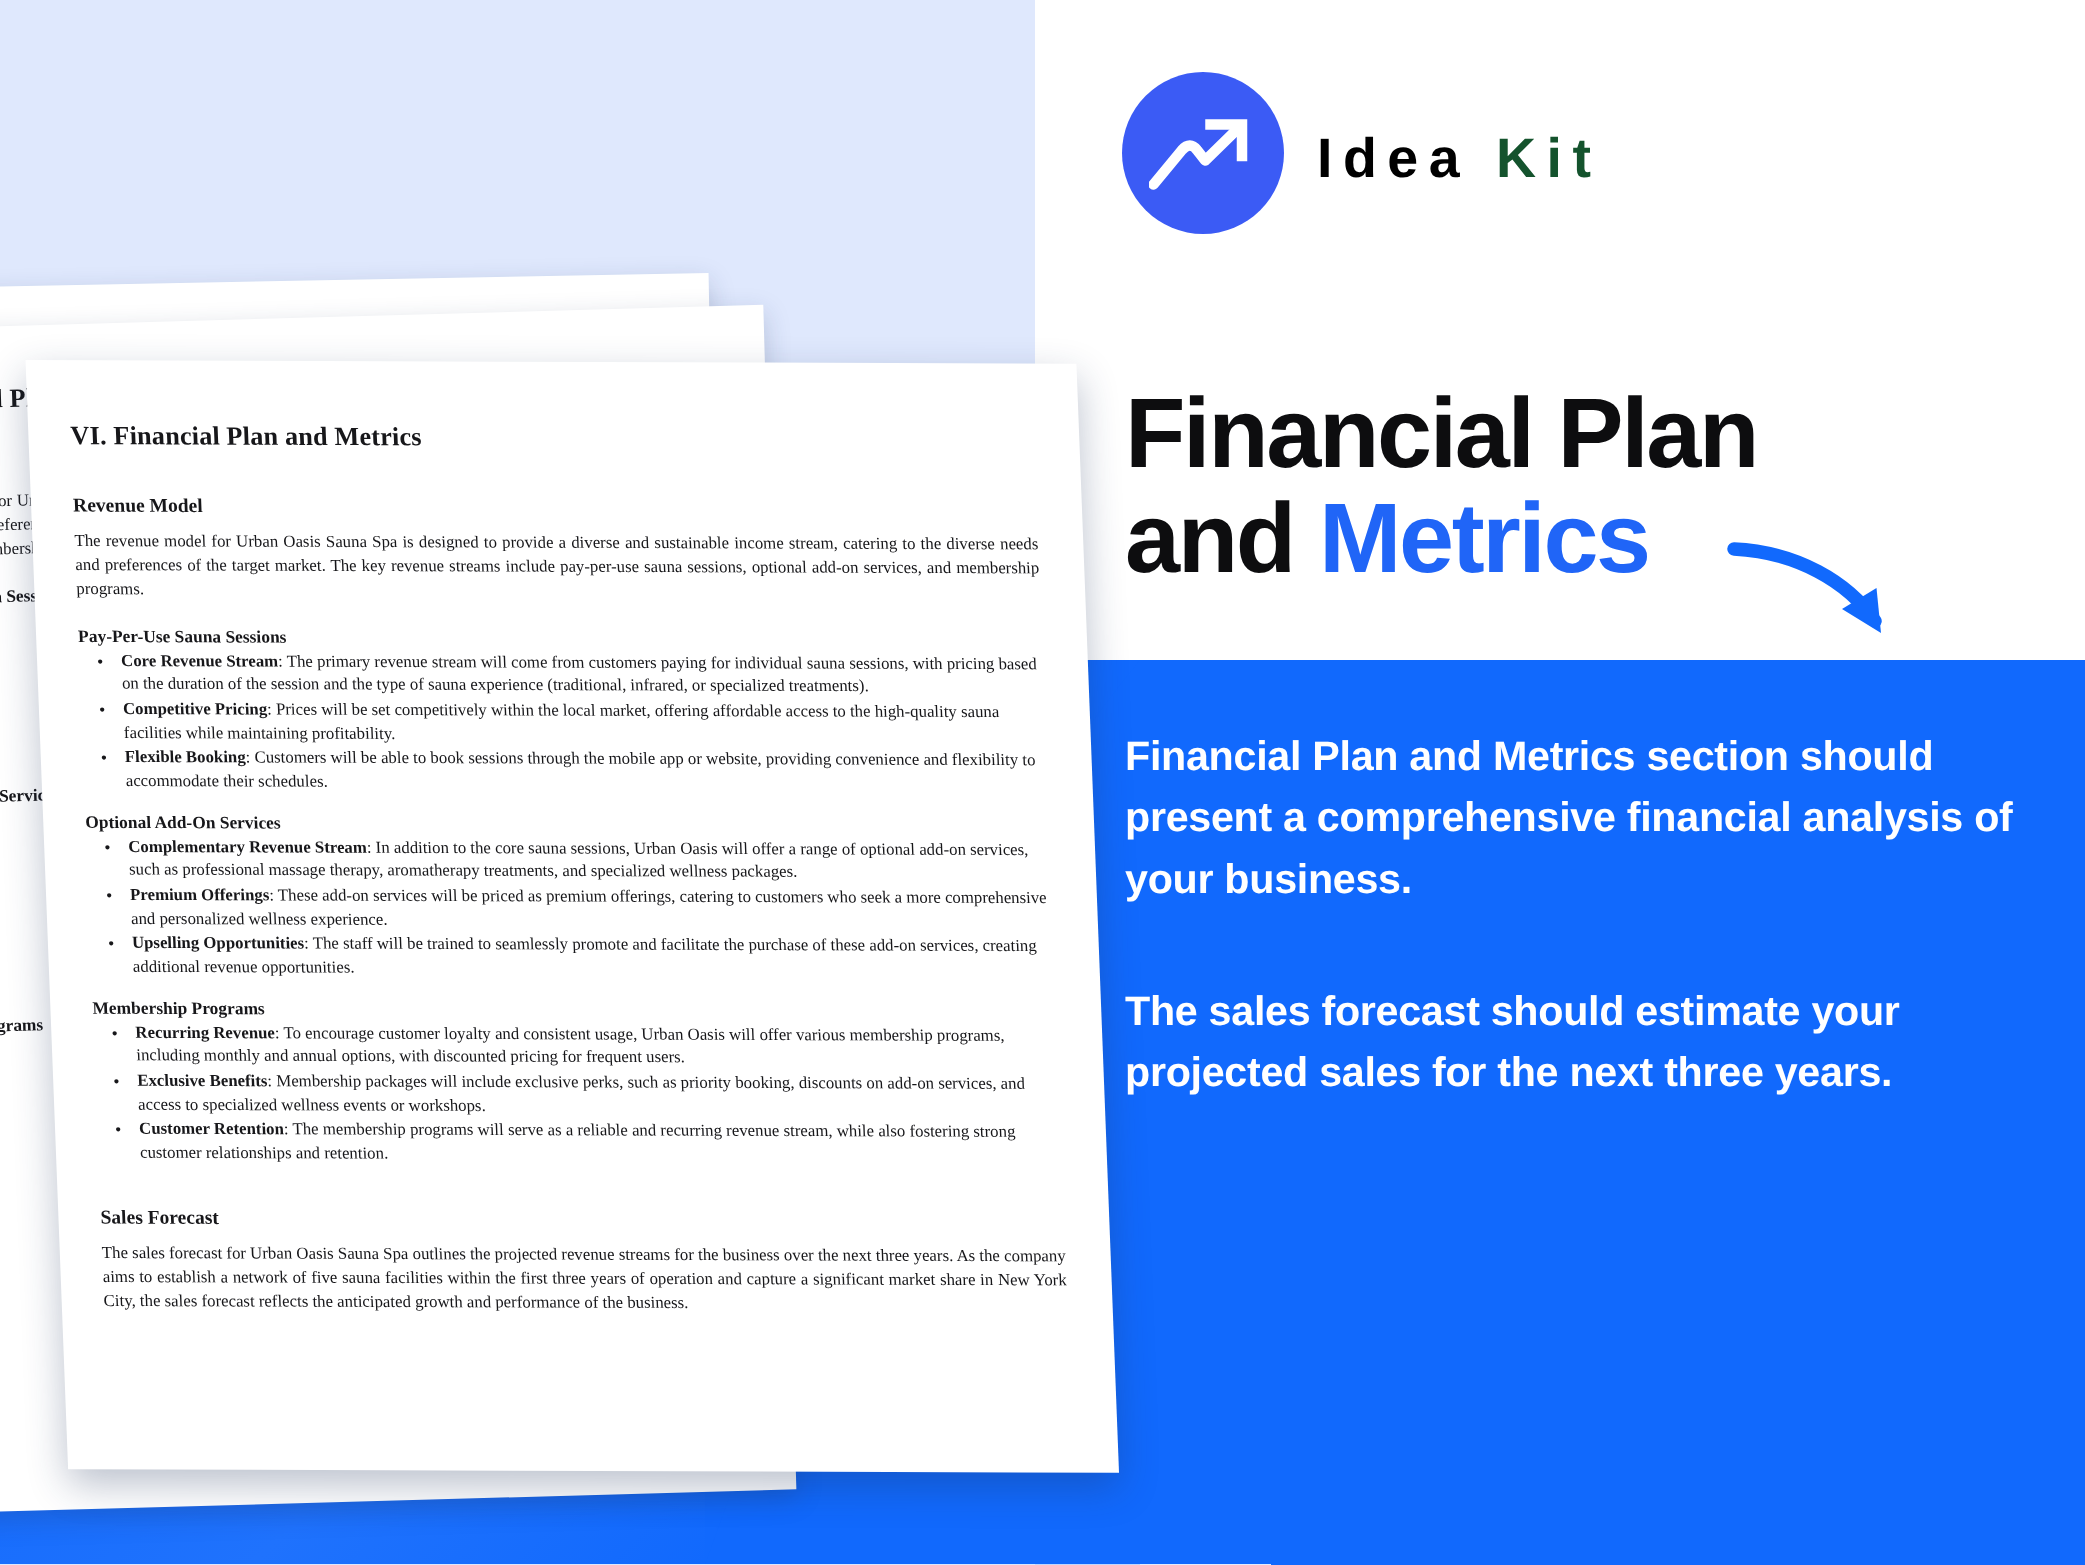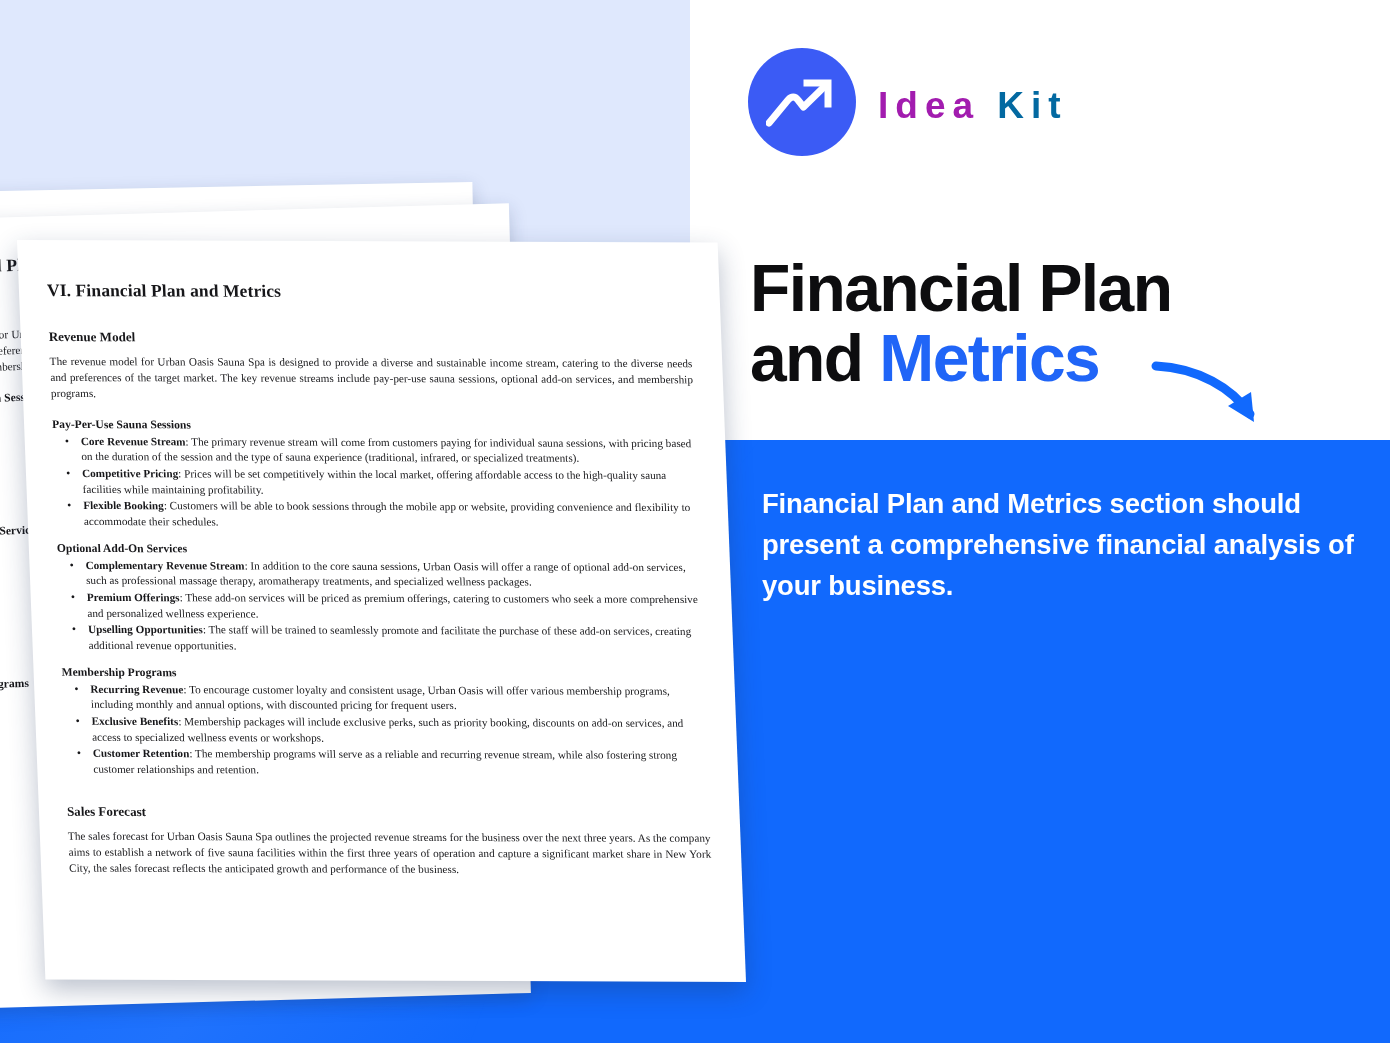--- a/index.html
+++ b/index.html
@@ -140,22 +140,22 @@
   .logo-text { line-height:1; padding-top:2px; }
   .logo-line1 {
     font-size:55px; font-weight:bold; color:#0a0a0a;
     letter-spacing:-1px;
   }
   .logo-line2 {
     font-size:37px; font-weight:bold;
     letter-spacing:7px;
     margin-top:5px;
   }
-  .logo-idea { color:#a21caf; }
-  .logo-kit { color:#0369a1;text-align:center; }
+  .logo-idea { color:#000000; }
+  .logo-kit { color:#14532d;text-align:center; }
 
   .hero-title {
     position:absolute; left:750px; top:254px;
     width:600px;
     font-size:66px; font-weight:bold;
     line-height:1.06;
     letter-spacing:-1.6px;
     color:#0d0d0f;
   }
   .hero-accent { color:#2065f7;margin-top:12px; }
@@ -166,21 +166,20 @@
   }
 
   .panel-text {
     position:absolute; left:750px; top:484px;
     width:600px;
     color:#ffffff;
     font-size:27.5px;
     font-weight:bold;
     line-height:1.49;
     letter-spacing:-.2px;
-    margin-left:12px;
   }
   .panel-text p { margin-bottom:47px; }
   .panel-text p:last-child { margin-bottom:0; }
 </style>
 </head>
 <body>
 
 <div id="stage">
 
   <div class="bg-lightblue"></div>
@@ -265,15 +264,16 @@
 
   <div class="hero-arrow">
     <svg width="130" height="80" viewBox="0 0 130 80" fill="none" aria-hidden="true">
       <path d="M6 14 C48 16, 82 36, 100 62" stroke="#1169fd" stroke-width="9" stroke-linecap="round" fill="none"></path>
       <path d="M78 54 L104 70 L101 40 Z" fill="#1169fd"></path>
     </svg>
   </div>
 
   <div class="panel-text">
     <p>Financial Plan and Metrics section should present a comprehensive financial analysis of your business.</p>
+    <p>The sales forecast should estimate your projected sales for the next three years.</p>
   </div>
 
 </div>
 
 </body></html>

